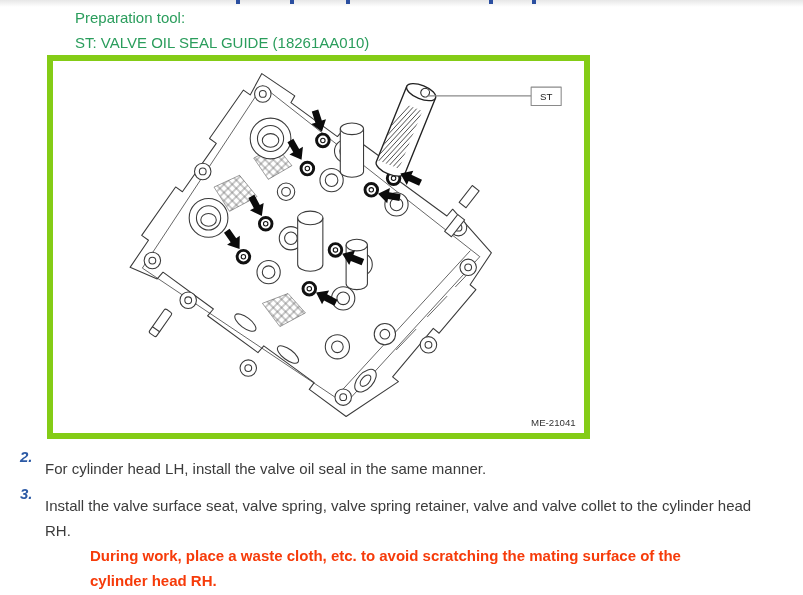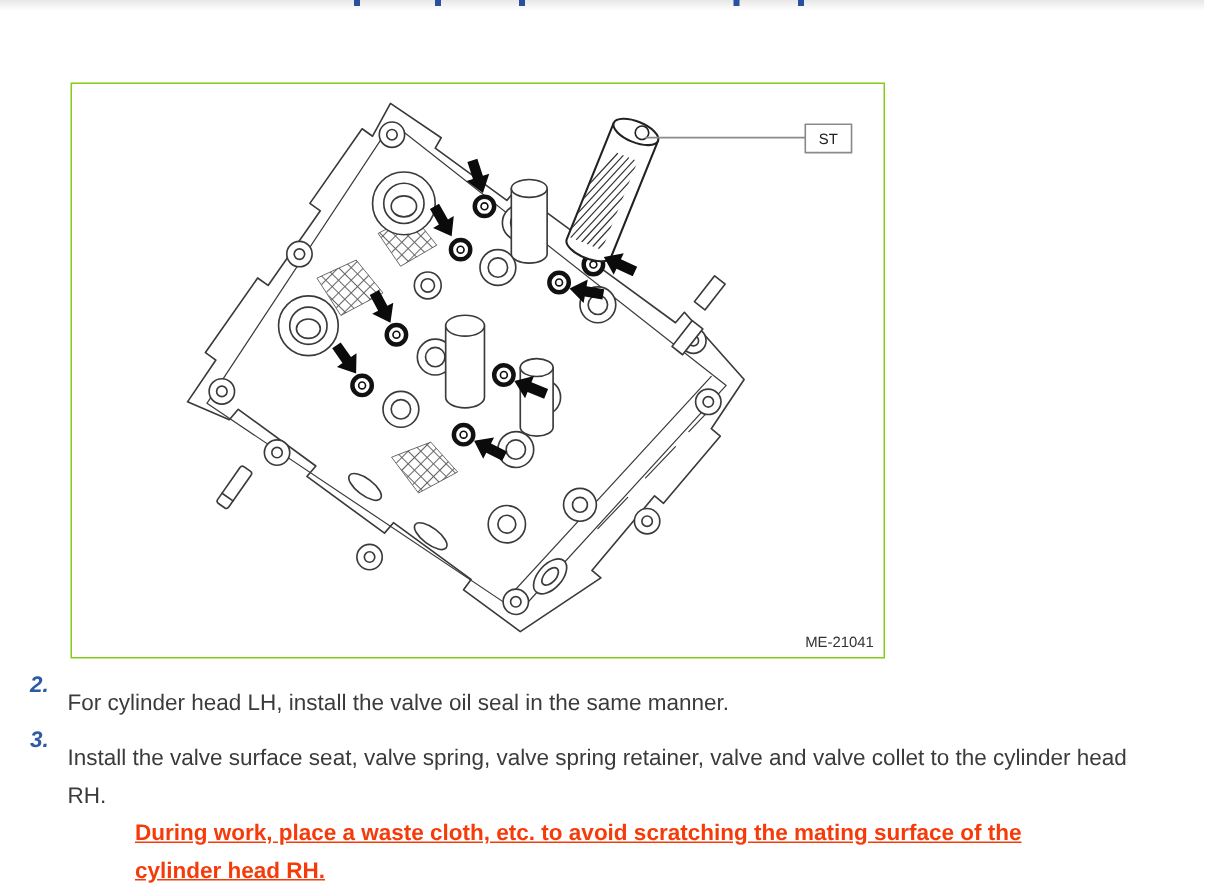--- a/index.html
+++ b/index.html
@@ -12,55 +12,59 @@
     position:absolute; left:0; top:0; width:803px; height:7px;
     background:linear-gradient(to bottom, #e7e7e7, rgba(255,255,255,0));
   }
   .frag { position:absolute; top:0; width:4px; height:4px; background:#2b4fa0; }
   .header { position:absolute; left:75px; top:5px; }
   .green-line {
     color:#2a9d5c; font-size:15px; line-height:25px; white-space:nowrap;
   }
   .figure-box {
     position:absolute; left:47px; top:55px; width:543px; height:384px;
-    border:1px solid #84cc16; background:#fff;
+    border:6px solid #84cc16; background:#fff;
   }
   .figure-box svg { display:block; width:100%; height:100%; }
   .content { position:absolute; left:20px; top:444px; right:18px; }
   .step { display:flex; line-height:25px; }
   .step-num {
     width:25px; flex-shrink:0; color:#2c5aa5; font-size:15px;
     font-weight:bold; font-style:italic;
   }
   .step-txt { color:#3b3b3b; font-size:15px; max-width:715px;margin-top:12px; }
   .caution-label {
     padding-left:25px; color:#f63b0a; font-weight:bold; font-size:15px;
     line-height:25px;
   }
   .caution-txt {
     padding-left:70px; color:#f63b0a; font-weight:bold; font-size:15px;
     line-height:25px;
   }
-  .caution-txt span { display:inline-block; max-width:652px;text-decoration:underline; }
+  .caution-txt span { display:inline-block; max-width:652px; }
   text { font-family:"Liberation Sans", sans-serif; }
 </style>
 </head>
 <body>
 
 <div class="page">
   <div class="top-shade"></div>
 
   <div>
     <span class="frag" style="left:236px"></span>
     <span class="frag" style="left:290px"></span>
     <span class="frag" style="left:346px"></span>
     <span class="frag" style="left:489px"></span>
     <span class="frag" style="left:532px"></span>
   </div>
 
+  <div class="header">
+    <div class="green-line">Preparation tool:</div>
+    <div class="green-line">ST: VALVE OIL SEAL GUIDE (18261AA010)</div>
+  </div>
 
   <div class="figure-box">
     <svg viewBox="0 0 543 384">
       <defs>
         <pattern id="xh" width="6" height="6" patternUnits="userSpaceOnUse" patternTransform="rotate(45)">
           <path d="M0,3 H6 M3,0 V6" stroke="#666" stroke-width="0.7" fill="none"></path>
         </pattern>
         <path id="arw" d="M0,0 L-11,-8 L-11,-3.5 L-23,-3.5 L-23,3.5 L-11,3.5 L-11,8 Z"></path>
         <clipPath id="toolclip">
             <rect x="-15.5" y="-76" width="24" height="74"></rect>

